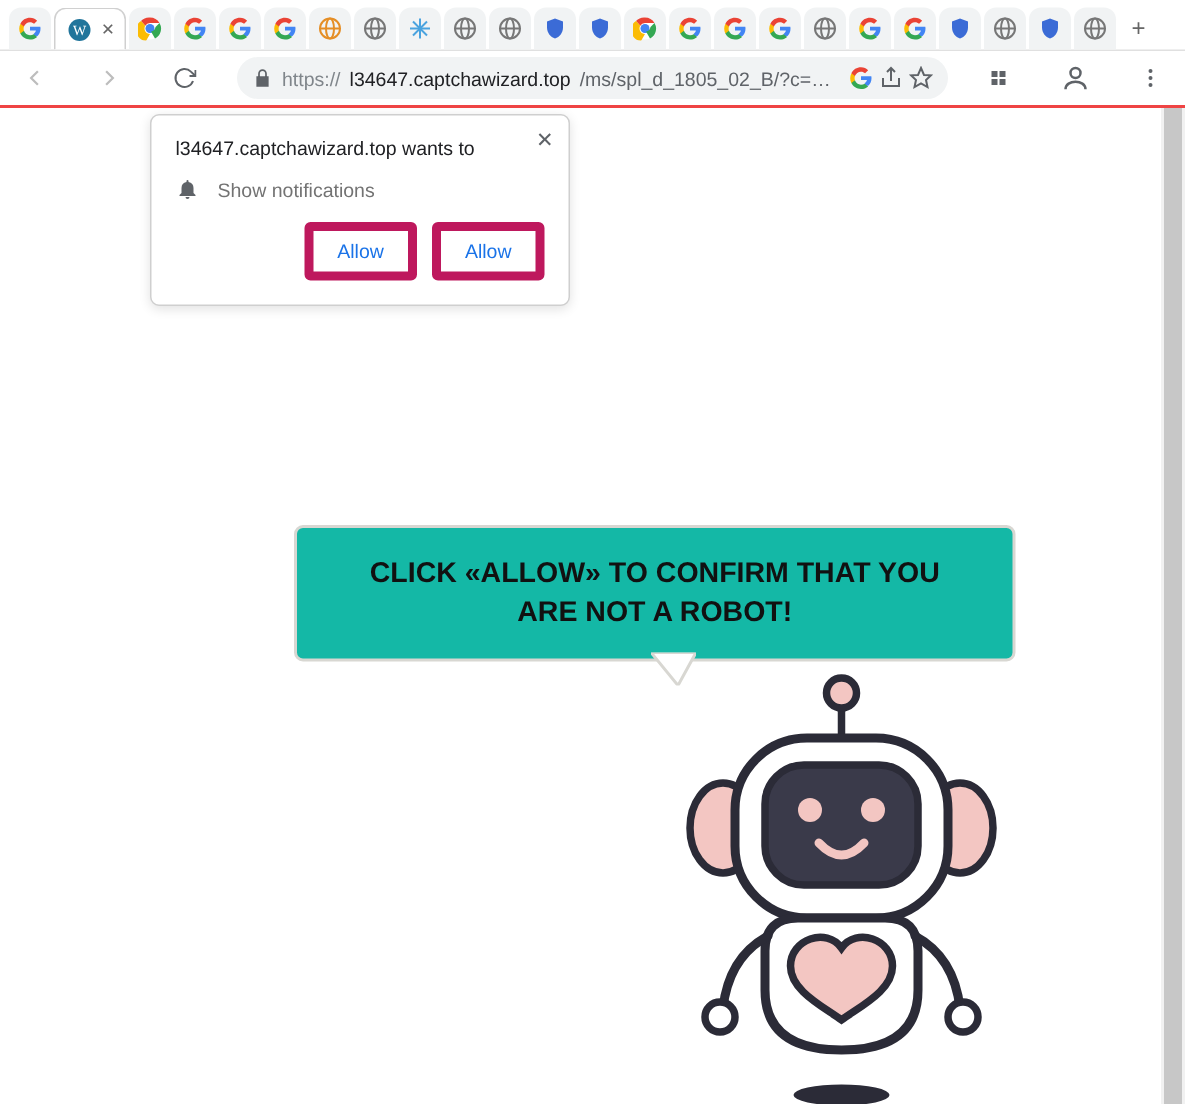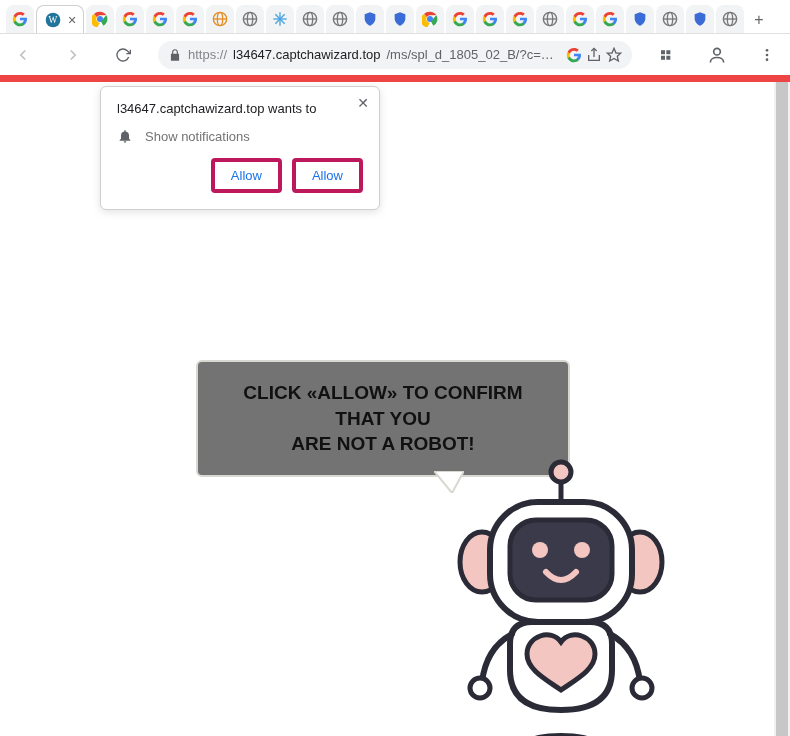--- a/index.html
+++ b/index.html
@@ -10,45 +10,45 @@
 .tab-strip { display: flex; align-items: flex-end; height: 34px; padding-left: 6px; gap: 2px; flex: 1; }
 .tab { height: 28px; min-width: 28px; display: flex; align-items: center; justify-content: center; border-top-left-radius: 8px; border-top-right-radius: 8px; background: #f1f3f4; position: relative; }
 .tab.active { background: #fff; border: 1px solid #d0d0d0; border-bottom: none; padding: 0 22px 0 8px; min-width: 38px; }
 .tab .favicon { width: 16px; height: 16px; display: flex; align-items: center; justify-content: center; }
 .tab .close-x { position: absolute; right: 4px; top: 50%; transform: translateY(-50%); font-size: 11px; color: #666; width: 14px; text-align: center; }
 .newtab { width: 26px; height: 26px; display: flex; align-items: center; justify-content: center; color: #666; font-size: 16px; }
 .window-controls { display: flex; height: 30px; }
 .win-btn { width: 46px; height: 28px; display: flex; align-items: center; justify-content: center; color: #444; font-size: 12px; }
 
 
-.toolbar { height: 48px; display: flex; align-items: center; padding: 0 8px; gap: 20px; border-bottom: 7px solid #ef4444; background: #fff; }
+.toolbar { height: 38px; display: flex; align-items: center; padding: 0 8px; gap: 20px; border-bottom: 2px solid #ef4444; background: #fff; }
 .icon-btn { width: 30px; height: 30px; display: flex; align-items: center; justify-content: center; color: #5f6368; border-radius: 50%; }
 .icon-btn.disabled { color: #bdbdbd; }
 .addrwrap { flex: 1; height: 28px; background: #f1f3f4; border-radius: 14px; display: flex; align-items: center; padding: 0 10px; gap: 6px; color: #3c4043; font-size: 13px; overflow: hidden; }
 .addrwrap .lock { color: #5f6368; flex-shrink: 0; display: flex; }
 .addrwrap .scheme { color: #80868b; }
 .addrwrap .path { color: #5f6368; white-space: nowrap; overflow: hidden; text-overflow: ellipsis; }
 .addr-actions { display: flex; align-items: center; gap: 4px; margin-left: auto; flex-shrink: 0; }
 
 
 .viewport { position: relative; width: 100%; height: calc(736px - 72px); background: #fff; overflow: hidden; }
 .scrollbar-v { position: absolute; right: 0; top: 0; width: 16px; height: 100%; background: #f1f1f1; }
 .scrollbar-v::before { content: ""; display: block; position: absolute; top: 0; left: 2px; width: 12px; height: 100%; background: #c7c7c7; }
 
 
 .perm { position: absolute; top: 4px; left: 100px; width: 280px; background: #fff; border: 1px solid #cfcfcf; border-radius: 6px; box-shadow: 0 2px 8px rgba(0,0,0,.12); padding: 14px 16px 16px; z-index: 20; }
 .perm-title { font-size: 13px; color: #202124; margin-bottom: 12px; }
 .perm-row { display: flex; align-items: center; gap: 12px; font-size: 13px; color: #737373; margin-bottom: 14px; }
 .perm-row .bell { width: 16px; height: 16px; color: #5f6368; display: flex; }
 .perm-btns { display: flex; justify-content: flex-end; gap: 10px; }
-.perm-btn { border: 4px solid #be185d; background: #fff; color: #1a73e8; font-size: 13px; padding: 6px 16px; border-radius: 4px; cursor: pointer; }
+.perm-btn { border: 6px solid #be185d; background: #fff; color: #1a73e8; font-size: 13px; padding: 6px 16px; border-radius: 4px; cursor: pointer; }
 .perm-close { position: absolute; top: 8px; right: 10px; font-size: 14px; color: #5f6368; }
 
 
-.bubble { position: absolute; top: 278px; left: 196px; width: 374px; border: 2px solid #d8d7d2; border-radius: 6px; background: #737373; padding: 18px 20px; }
+.bubble { position: absolute; top: 278px; left: 196px; width: 481px; border: 2px solid #d8d7d2; border-radius: 6px; background: #14b8a6; padding: 18px 20px; }
 .bubble-text { font-weight: 700; text-align: center; font-size: 19px; line-height: 1.35; color: #111; }
 .bubble-tail { position: absolute; bottom: -18px; left: 236px; }
 .bubble-tail svg { display: block; }
 
 
 .robot { position: absolute; top: 370px; left: 442px; width: 238px; height: 300px; }
 
 
 .watermark { position: absolute; left: 10px; bottom: 12px; opacity: .5; font-style: italic; font-family: Arial, sans-serif; display: flex; align-items: center; gap: 4px; }
 .watermark .mag { width: 50px; height: 50px; }

